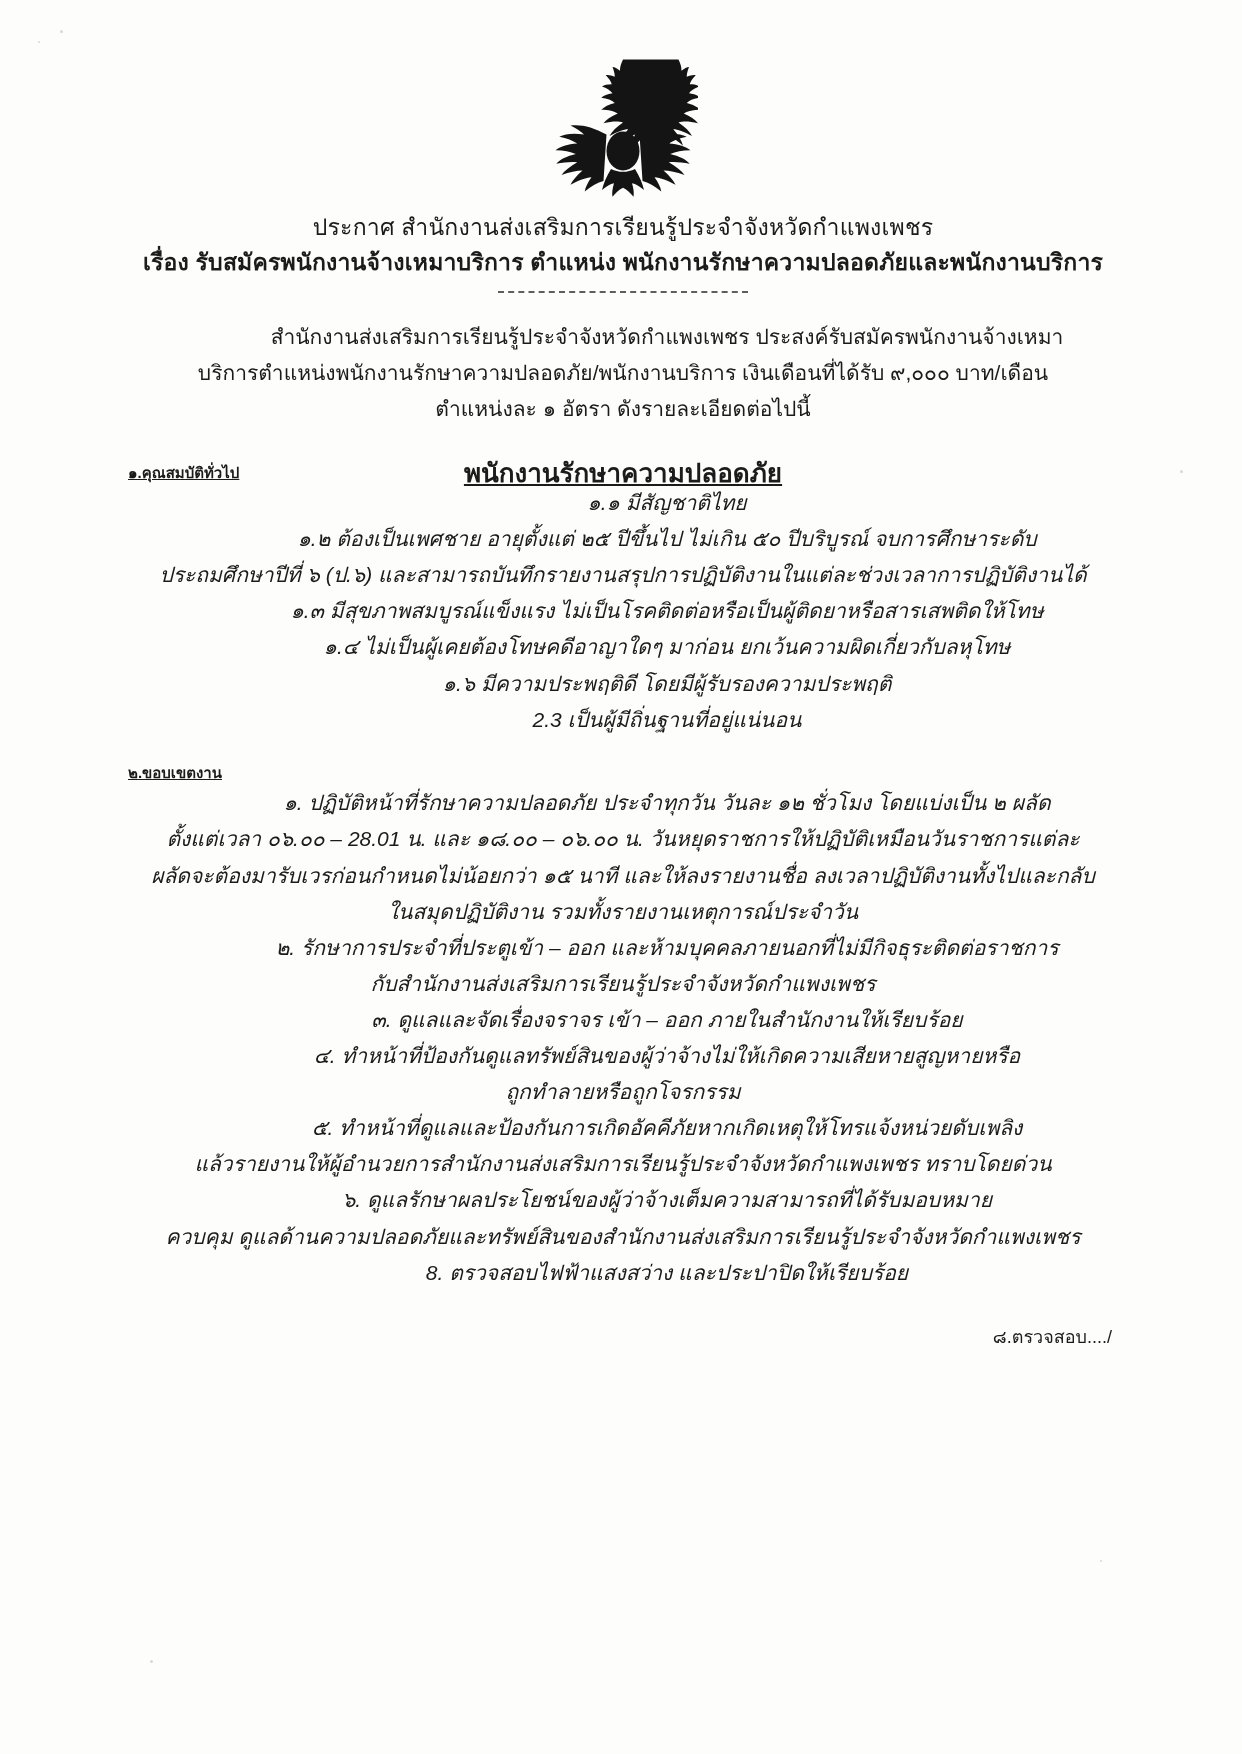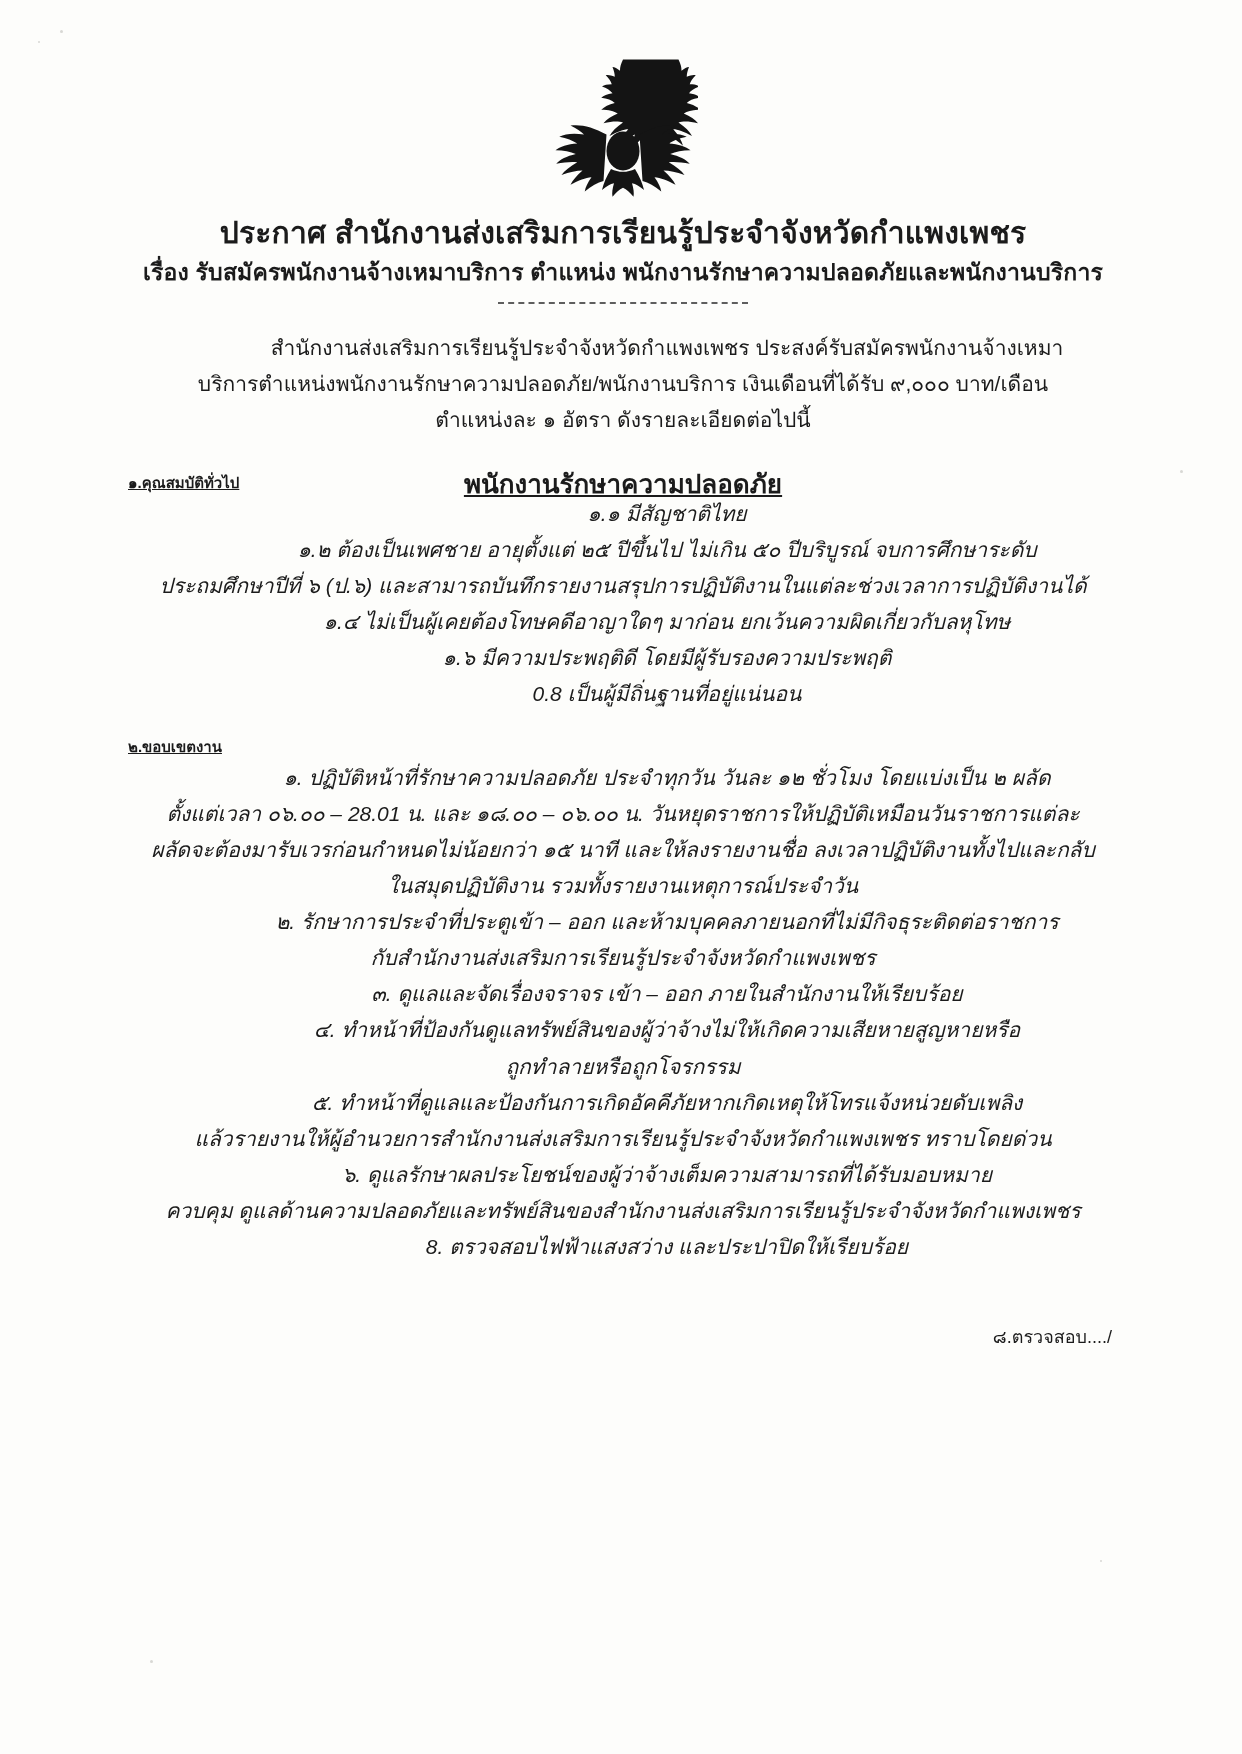--- a/index.html
+++ b/index.html
@@ -41,22 +41,22 @@
     width: 150px;
     height: 150px;
     display: block;
   }
   
   .title-block {
     text-align: center;
     margin-top: 8px;
   }
   .title-line-1 {
-    font-size: 30px;
-    font-weight: bold;
+    font-size: 23px;
+    font-weight: normal;
     letter-spacing: .2px;
     line-height: 1.5;
   }
   .title-line-2 {
     font-size: 23px;
     font-weight: bold;
     letter-spacing: .2px;
     line-height: 1.5;
   }
   .rule {
@@ -167,27 +167,30 @@
 
     <ul class="list">
       <li>
           <p class="para hang">๑.๑ มีสัญชาติไทย</p>
         </li>
       <li>
         <p class="para hang">๑.๒ ต้องเป็นเพศชาย อายุตั้งแต่ ๒๕  ปีขึ้นไป ไม่เกิน ๕๐ ปีบริบูรณ์ จบการศึกษาระดับ</p>
         <p class="para">ประถมศึกษาปีที่ ๖ (ป.๖)  และสามารถบันทึกรายงานสรุปการปฏิบัติงานในแต่ละช่วงเวลาการปฏิบัติงานได้</p>
       </li>
       <li>
+          <p class="para hang">๑.๓ มีสุขภาพสมบูรณ์แข็งแรง ไม่เป็นโรคติดต่อหรือเป็นผู้ติดยาหรือสารเสพติดให้โทษ</p>
+        </li>
+      <li>
           <p class="para hang">๑.๔ ไม่เป็นผู้เคยต้องโทษคดีอาญาใดๆ มาก่อน ยกเว้นความผิดเกี่ยวกับลหุโทษ</p>
         </li>
       <li class="block-gap">
           <p class="para hang">๑.๖ มีความประพฤติดี โดยมีผู้รับรองความประพฤติ</p>
         </li>
       <li>
-          <p class="para hang">0.8 เป็นผู้มีถิ่นฐานที่อยู่แน่นอน</p>
+          <p class="para hang">2.3 เป็นผู้มีถิ่นฐานที่อยู่แน่นอน</p>
         </li>
     </ul>
 
     <div class="section-head">๒.ขอบเขตงาน</div>
 
     <ul class="list">
       <li>
         <p class="para hang">๑.  ปฏิบัติหน้าที่รักษาความปลอดภัย ประจำทุกวัน วันละ ๑๒ ชั่วโมง โดยแบ่งเป็น ๒ ผลัด</p>
         <p class="para">ตั้งแต่เวลา ๐๖.๐๐ – 28.01 น. และ ๑๘.๐๐ – ๐๖.๐๐ น. วันหยุดราชการให้ปฏิบัติเหมือนวันราชการแต่ละ</p>
         <p class="para">ผลัดจะต้องมารับเวรก่อนกำหนดไม่น้อยกว่า ๑๕ นาที และให้ลงรายงานชื่อ ลงเวลาปฏิบัติงานทั้งไปและกลับ</p>

